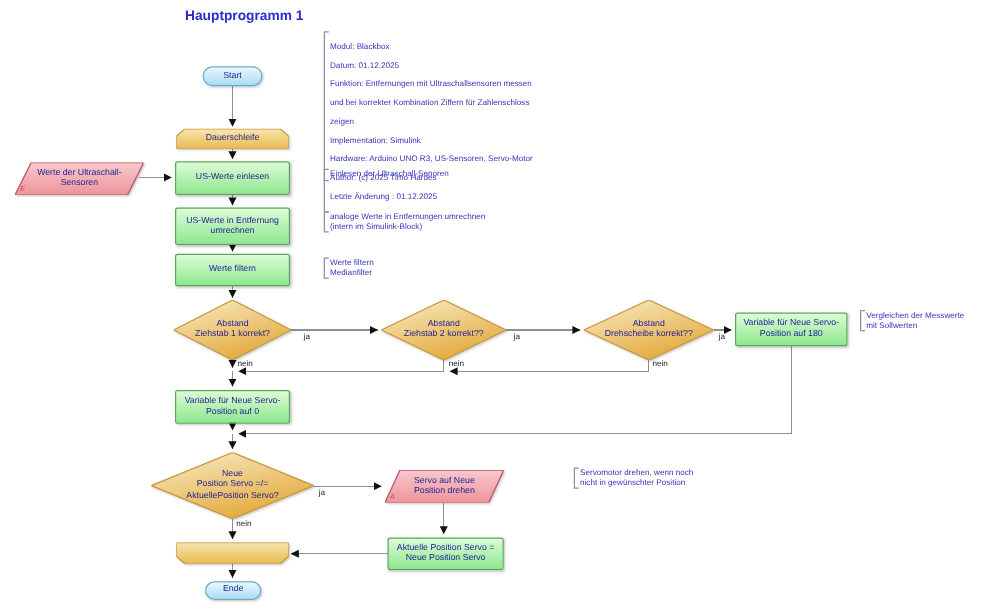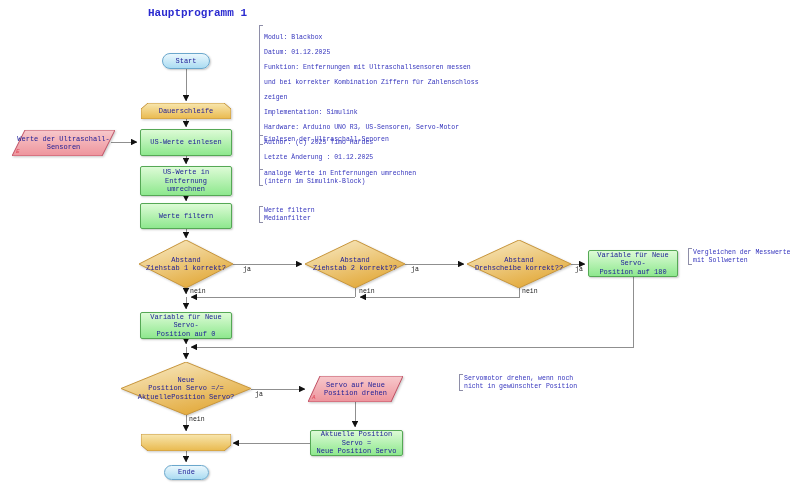--- a/index.html
+++ b/index.html
@@ -1,18 +1,18 @@
 <!DOCTYPE html>
 <html style="--title-text: #2b2bd0; --node-text: #1c1c96; --annotation-text: #3434bd; --marker-text: #e04858; --process-fill-top: #ddfbd6; --process-fill-bottom: #8ee88e; --process-border: #55a855; --decision-fill-top: #f9edca; --decision-fill-bottom: #e3ab3e; --decision-border: #c8963c; --io-fill-top: #f7c9cc; --io-fill-bottom: #ee949c; --io-border: #c05064; --terminal-fill-top: #eaf7fd; --terminal-fill-bottom: #abdcf2; --terminal-border: #6aa7cc; --loop-fill-top: #f8e7b0; --loop-fill-bottom: #e9b94d; --loop-border: #c8963c; --line: #8f8f8f; --arrow: #111111;"><head>
 <meta charset="utf-8">
 <style>
   html,body { margin:0; padding:0; background:#ffffff; }
   .canvas {
     position:relative; width:800px; height:491px; overflow:hidden;
-    font-family:Liberation Mono, monospace; background:#ffffff;
+    font-family:Liberation Sans, sans-serif; background:#ffffff;
   }
   svg.wires { position:absolute; left:0; top:0; width:800px; height:491px; }
   svg.wires line, svg.wires polyline {
     stroke:var(--line,#8f8f8f); stroke-width:1; fill:none; shape-rendering:crispEdges;
   }
   svg.wires marker path { fill:var(--arrow,#111); }
 
   .title {
     position:absolute; left:148px; top:7px;
     font-size:11px; font-weight:bold; color:var(--title-text,#2b2bd0); white-space:nowrap;

